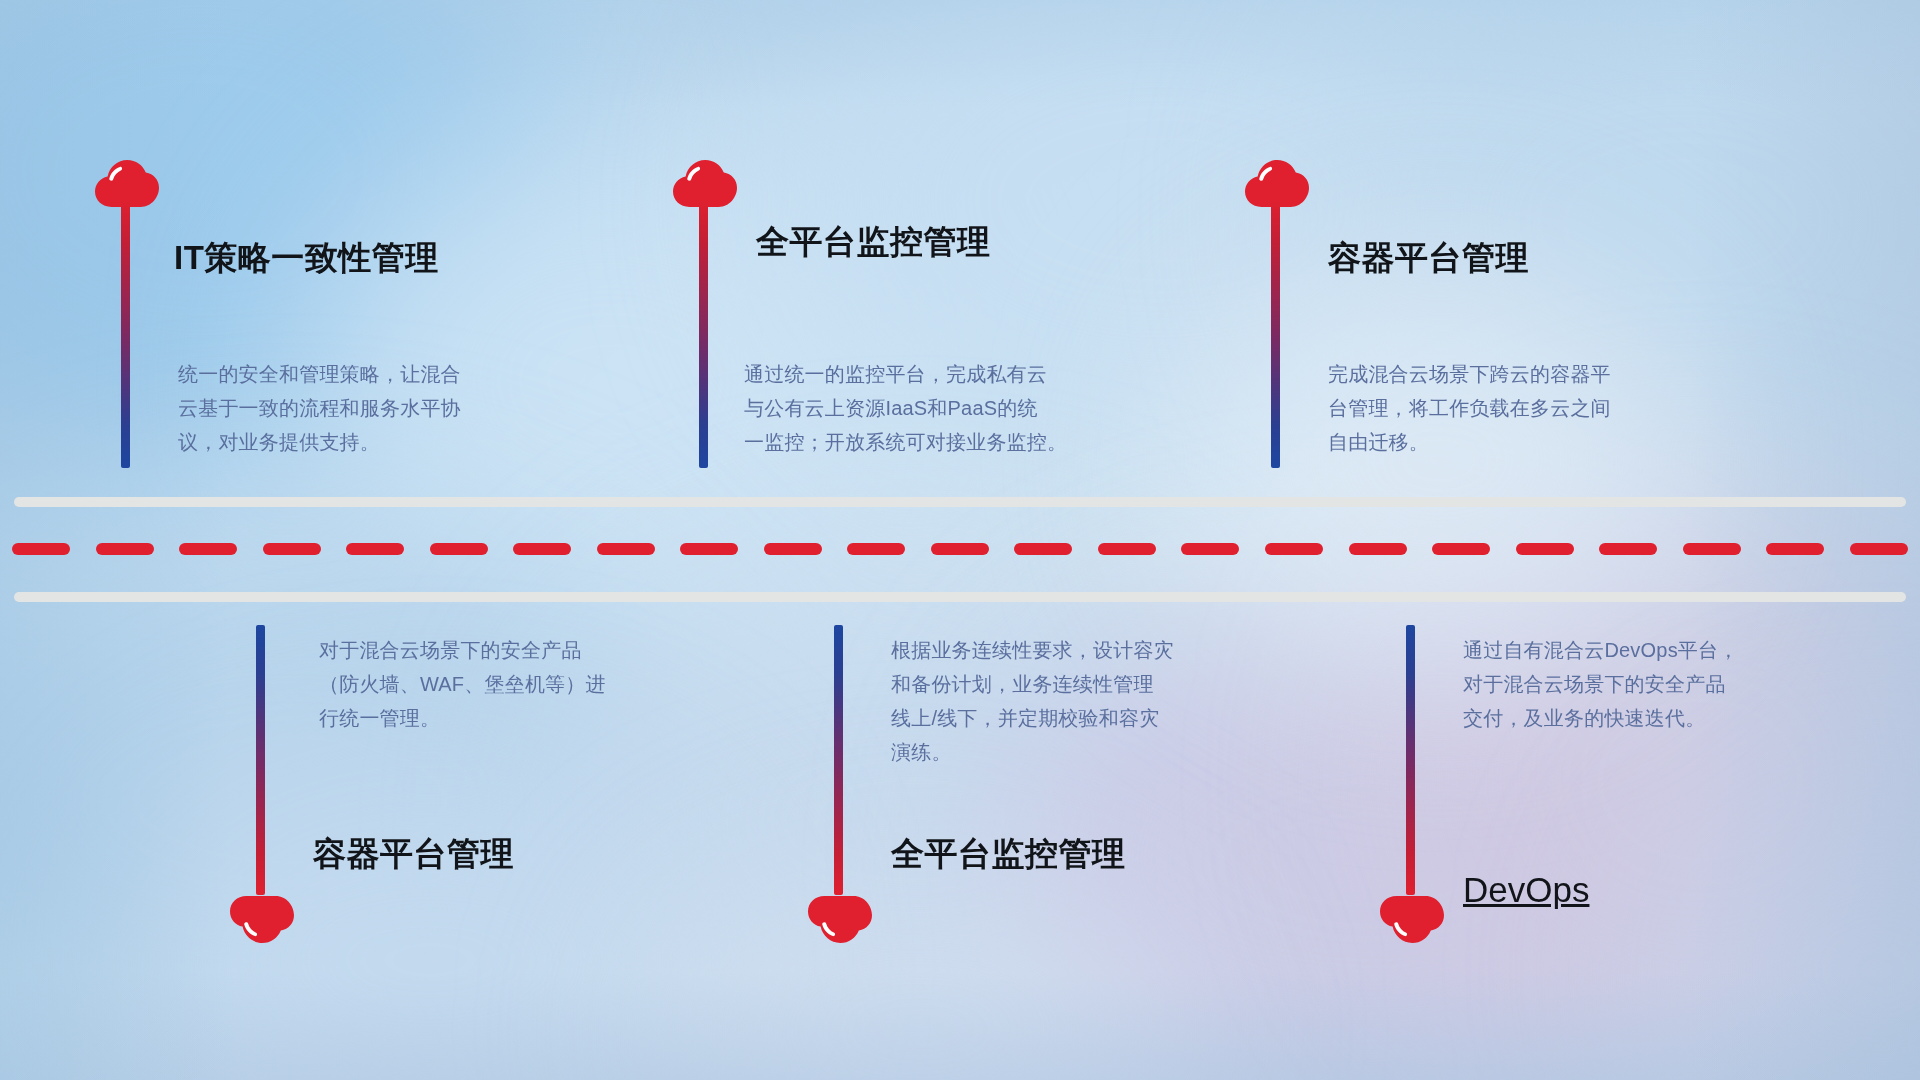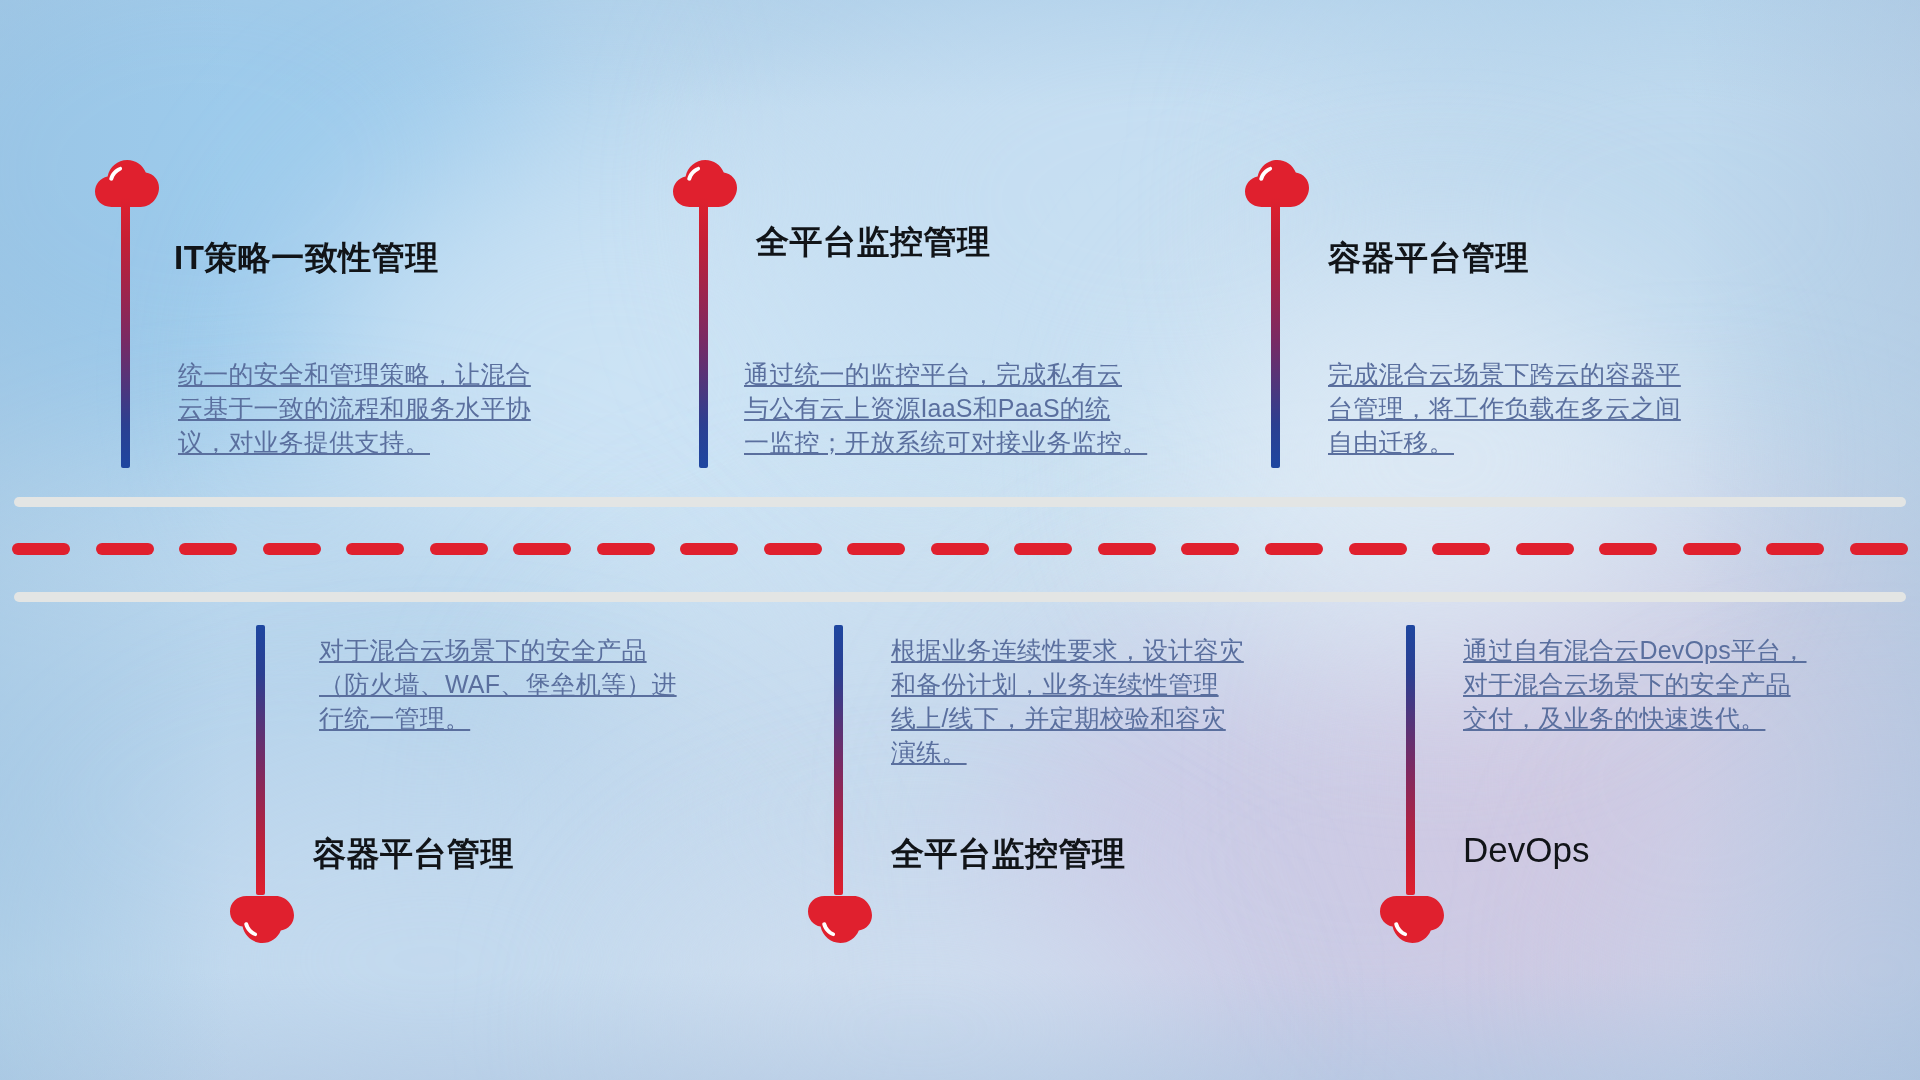--- a/index.html
+++ b/index.html
@@ -74,26 +74,25 @@
     font-weight:bold;
     color:#111418;
     letter-spacing:0.5px;
     white-space:nowrap;
   }
   .heading.latin { font-weight:normal; font-size:35px; letter-spacing:0px; }
 
   
   .body-text {
     position:absolute;
-    font-size:25px;
+    font-size:20px;
     line-height:34px;
     color:#5a6f9e;
     letter-spacing:0.2px;
     white-space:pre-line;
-    text-decoration:underline;
   }
 
   
   .rule {
     position:absolute;
     left:14px; right:14px;
     height:10px;
     border-radius:6px;
     background:#e3e5e4;
   }
@@ -236,21 +235,21 @@
           <path d="M16.3 20.5c1.3-5.4 5.3-9.7 10.6-11.6 1.9-0.7 3.1 2.4 1.3 3.3-4.1 1.9-6.9 5.1-8.1 9.3-0.6 2.1-4.3 1.2-3.8-1z" fill="#ffffff"></path>
         </svg>
       </div>
     </div>
 
     <div class="item">
       <div class="stem stem-bottom" style="left:1406px; top:625px; height:270px;"></div>
       <div class="body-text" style="left:1463px; top:633px; width:430px;">通过自有混合云DevOps平台，
 对于混合云场景下的安全产品
 交付，及业务的快速迭代。</div>
-      <div class="heading latin" style="left:1463px; top:830px;">DevOps</div>
+      <div class="heading latin" style="left:1463px; top:870px;text-decoration:underline;">DevOps</div>
       <div class="cloud flip" style="left:1378px; top:895px;">
         <svg viewBox="0 0 66 50" xmlns="http://www.w3.org/2000/svg">
           <path d="M18.5 49C8.9 49 2 42.3 2 33.6c0-7.6 5.3-13.8 12.6-15.2C16.6 9 24.6 2 34.3 2c8.4 0 15.6 5.2 18.5 12.6C60.6 15.8 66 22 66 29.8 66 39.2 58.3 49 47.7 49z" fill="#e0202e"></path>
           <path d="M16.3 20.5c1.3-5.4 5.3-9.7 10.6-11.6 1.9-0.7 3.1 2.4 1.3 3.3-4.1 1.9-6.9 5.1-8.1 9.3-0.6 2.1-4.3 1.2-3.8-1z" fill="#ffffff"></path>
         </svg>
       </div>
     </div>
 
   </div>
 </div>

